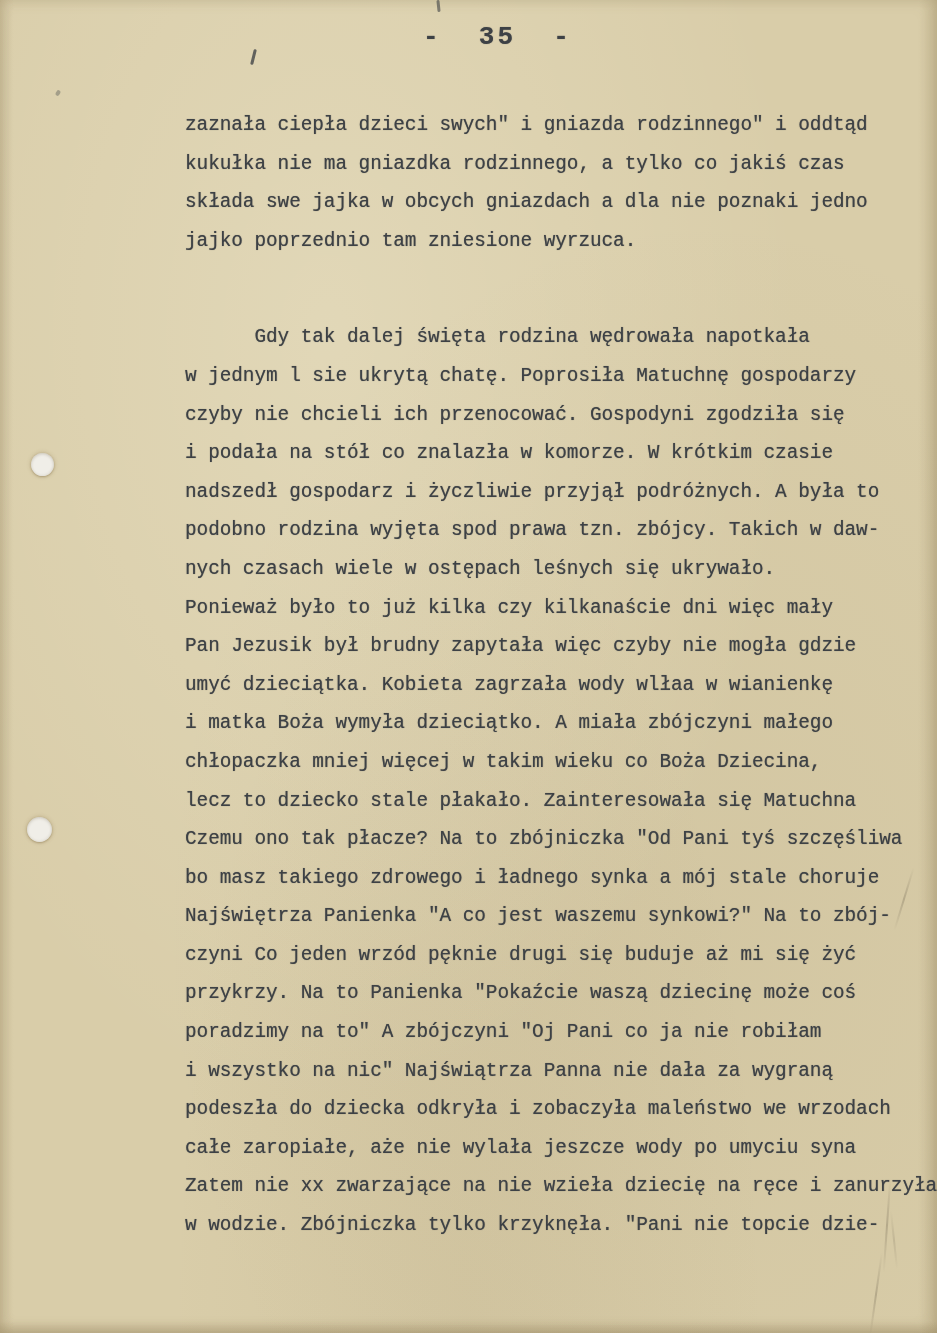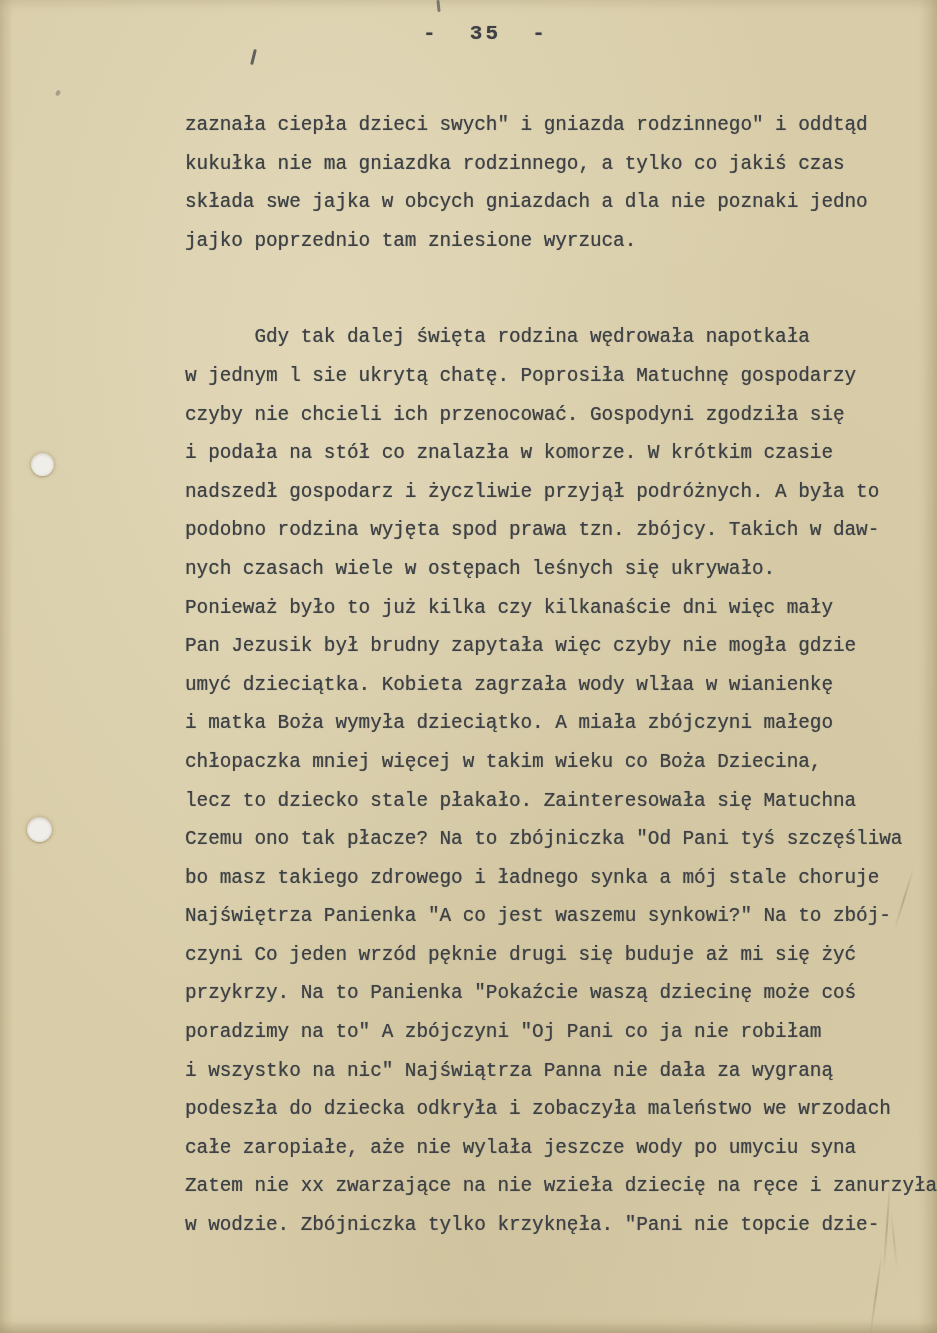--- a/index.html
+++ b/index.html
@@ -30,21 +30,21 @@
       var(--paper);
     box-shadow:
       inset -5px 0 16px rgba(130,110,70,0.14),
       inset 0 -5px 14px rgba(130,110,70,0.12),
       inset 3px 0 10px rgba(130,110,70,0.10);
   }
   .page-number {
     position: absolute;
     left: 423px;
     top: 22px;
-    font-size: 21px;
+    font-size: 26px;
     font-weight: bold;
     letter-spacing: 3px;
     color: var(--ink);
     text-shadow: 0 0 1px rgba(58,61,66,0.55);
     white-space: pre;
   }
   .text-body {
     position: absolute;
     left: 185px;
     top: 106px;

